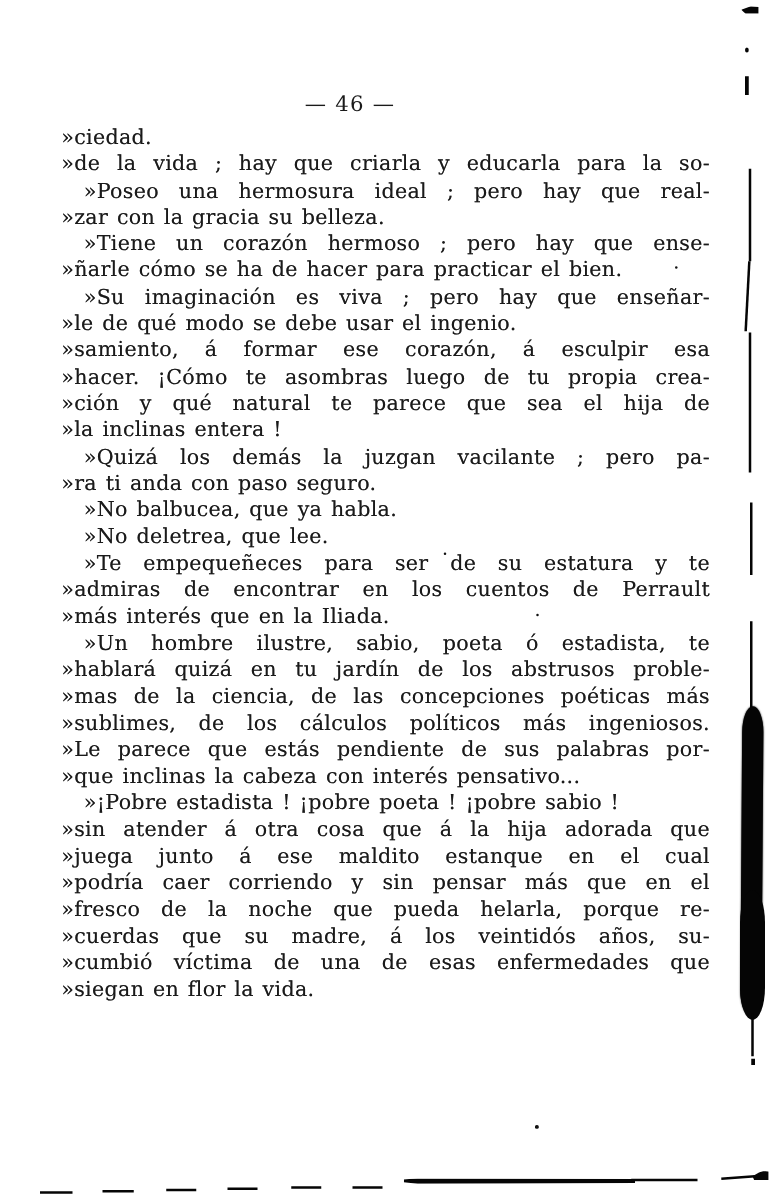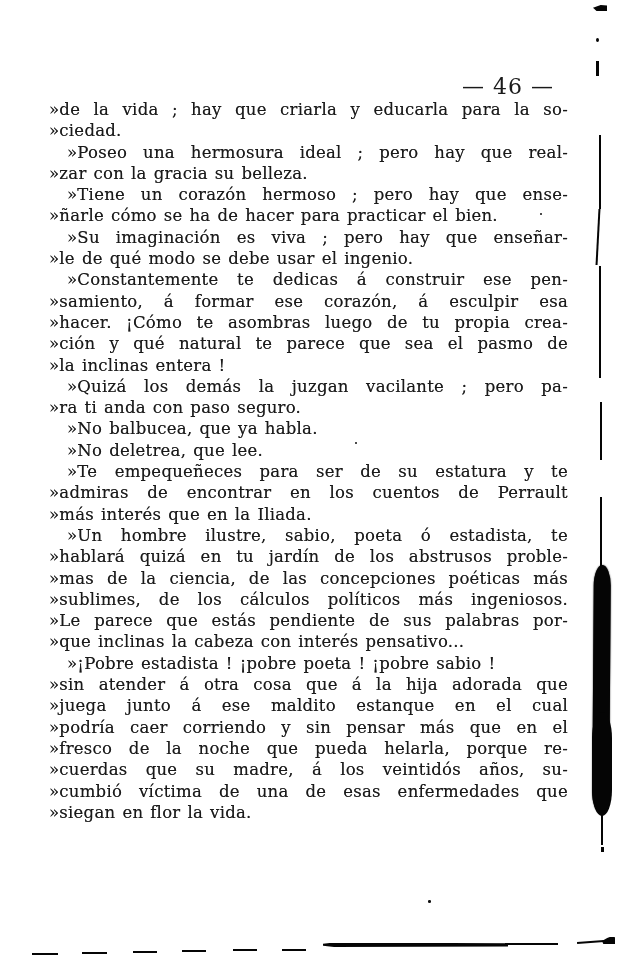--- a/index.html
+++ b/index.html
@@ -12,23 +12,23 @@
   .page{
     position:relative;
     width:620px;height:959px;
     background:var(--paper);
     overflow:hidden;
     font-family:"DejaVu Serif","Liberation Serif",serif;
     color:var(--ink);
   }
   .page-number{
     position:absolute;
-    left:34px;top:74px;width:520px;
-    text-align:right;
-    font-size:22px;
+    left:20px;top:74px;width:520px;
+    text-align:center;
+    font-size:17px;
     letter-spacing:1px;
     color:var(--ink);
   }
   .text-block{
     position:absolute;
     left:49px;top:99px;width:519px;
   }
   .line{
     font-size:16.5px;
     line-height:21.3px;
@@ -81,32 +81,31 @@
   .speck.s4{left:540px;top:213px;width:2px;height:2px;}
 </style>
 </head>
 <body>
 
 <div class="page">
 
   <div class="page-number">— 46 —</div>
 
   <div class="text-block">
+      <div class="line">»ciedad.</div>
       <div class="line fill">»de la vida ; hay que criarla y educarla para la so-</div>
-      <div class="line">»ciedad.</div>
       <div class="line indent fill">»Poseo una hermosura ideal ; pero hay que real-</div>
       <div class="line">»zar con la gracia su belleza.</div>
       <div class="line indent fill">»Tiene un corazón hermoso ; pero hay que ense-</div>
       <div class="line">»ñarle cómo se ha de hacer para practicar el bien.</div>
       <div class="line indent fill">»Su imaginación es viva ; pero hay que enseñar-</div>
       <div class="line">»le de qué modo se debe usar el ingenio.</div>
-      <div class="line indent fill">»Constantemente te dedicas á construir ese pen-</div>
       <div class="line fill">»samiento, á formar ese corazón, á esculpir esa</div>
       <div class="line fill">»hacer. ¡Cómo te asombras luego de tu propia crea-</div>
-      <div class="line fill">»ción y qué natural te parece que sea el pasmo de</div>
+      <div class="line fill">»ción y qué natural te parece que sea el hija de</div>
       <div class="line">»la inclinas entera !</div>
       <div class="line indent fill">»Quizá los demás la juzgan vacilante ; pero pa-</div>
       <div class="line">»ra ti anda con paso seguro.</div>
       <div class="line indent">»No balbucea, que ya habla.</div>
       <div class="line indent">»No deletrea, que lee.</div>
       <div class="line indent fill">»Te empequeñeces para ser de su estatura y te</div>
       <div class="line fill">»admiras de encontrar en los cuentos de Perrault</div>
       <div class="line">»más interés que en la Iliada.</div>
       <div class="line indent fill">»Un hombre ilustre, sabio, poeta ó estadista, te</div>
       <div class="line fill">»hablará quizá en tu jardín de los abstrusos proble-</div>

